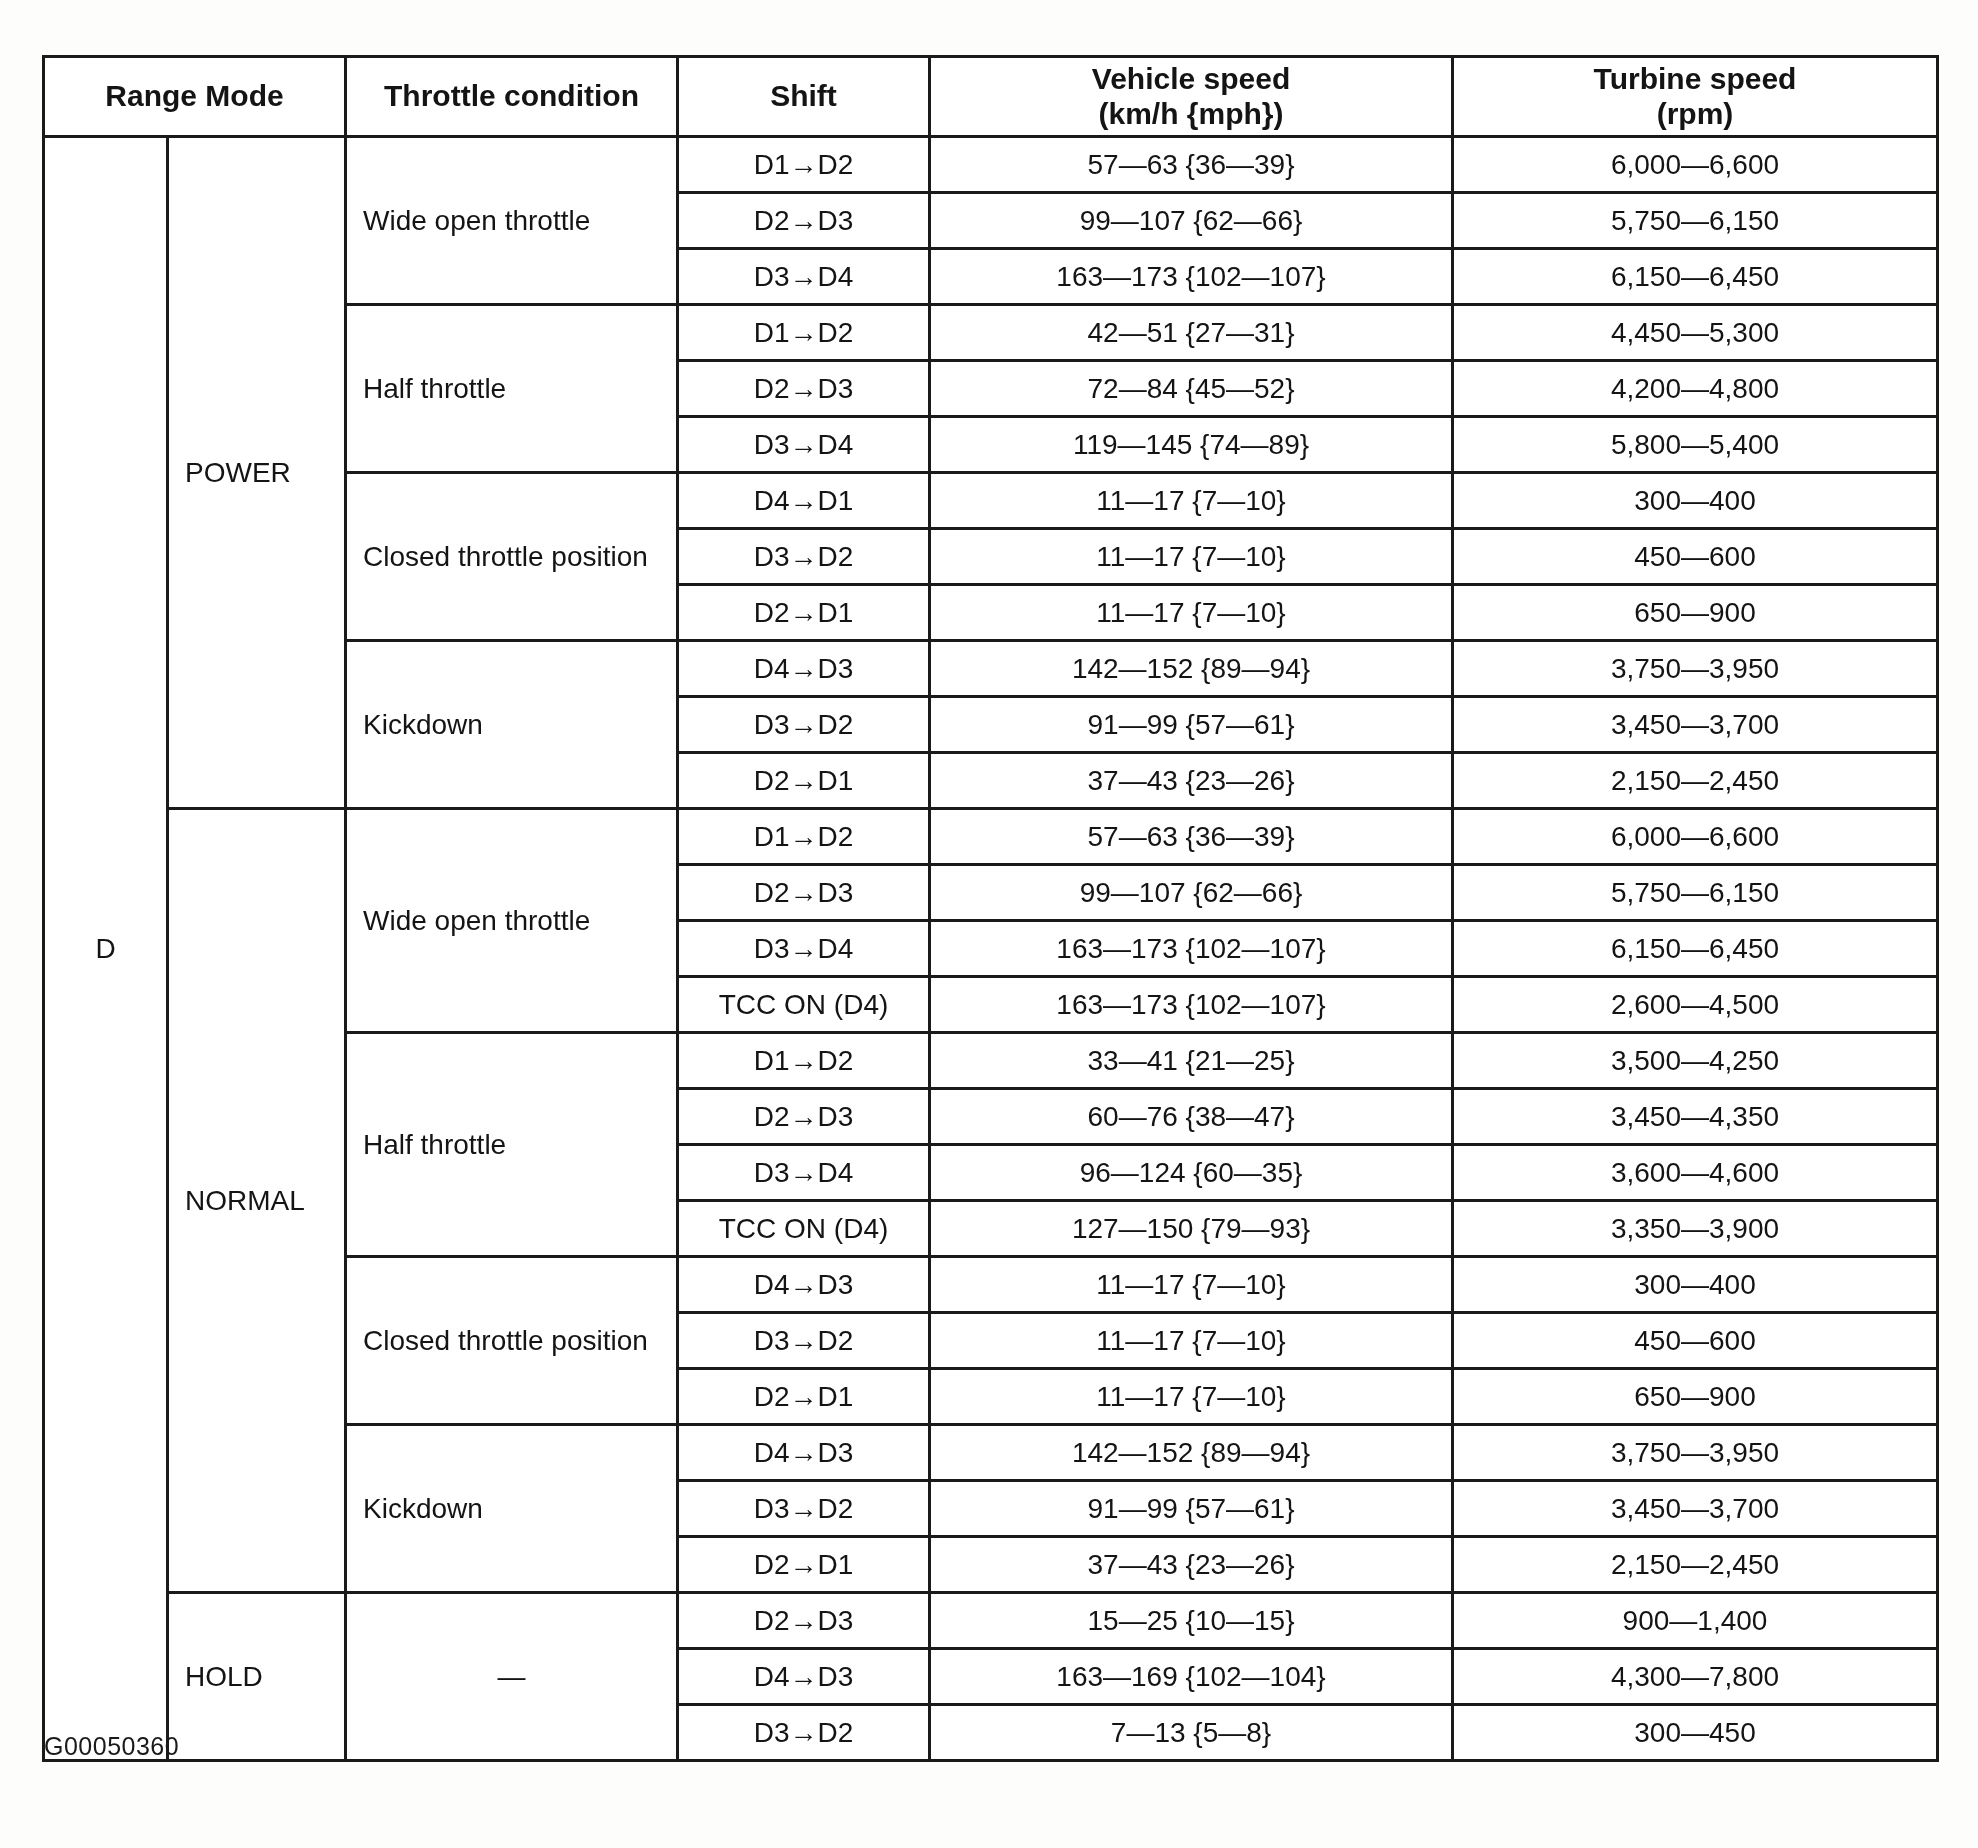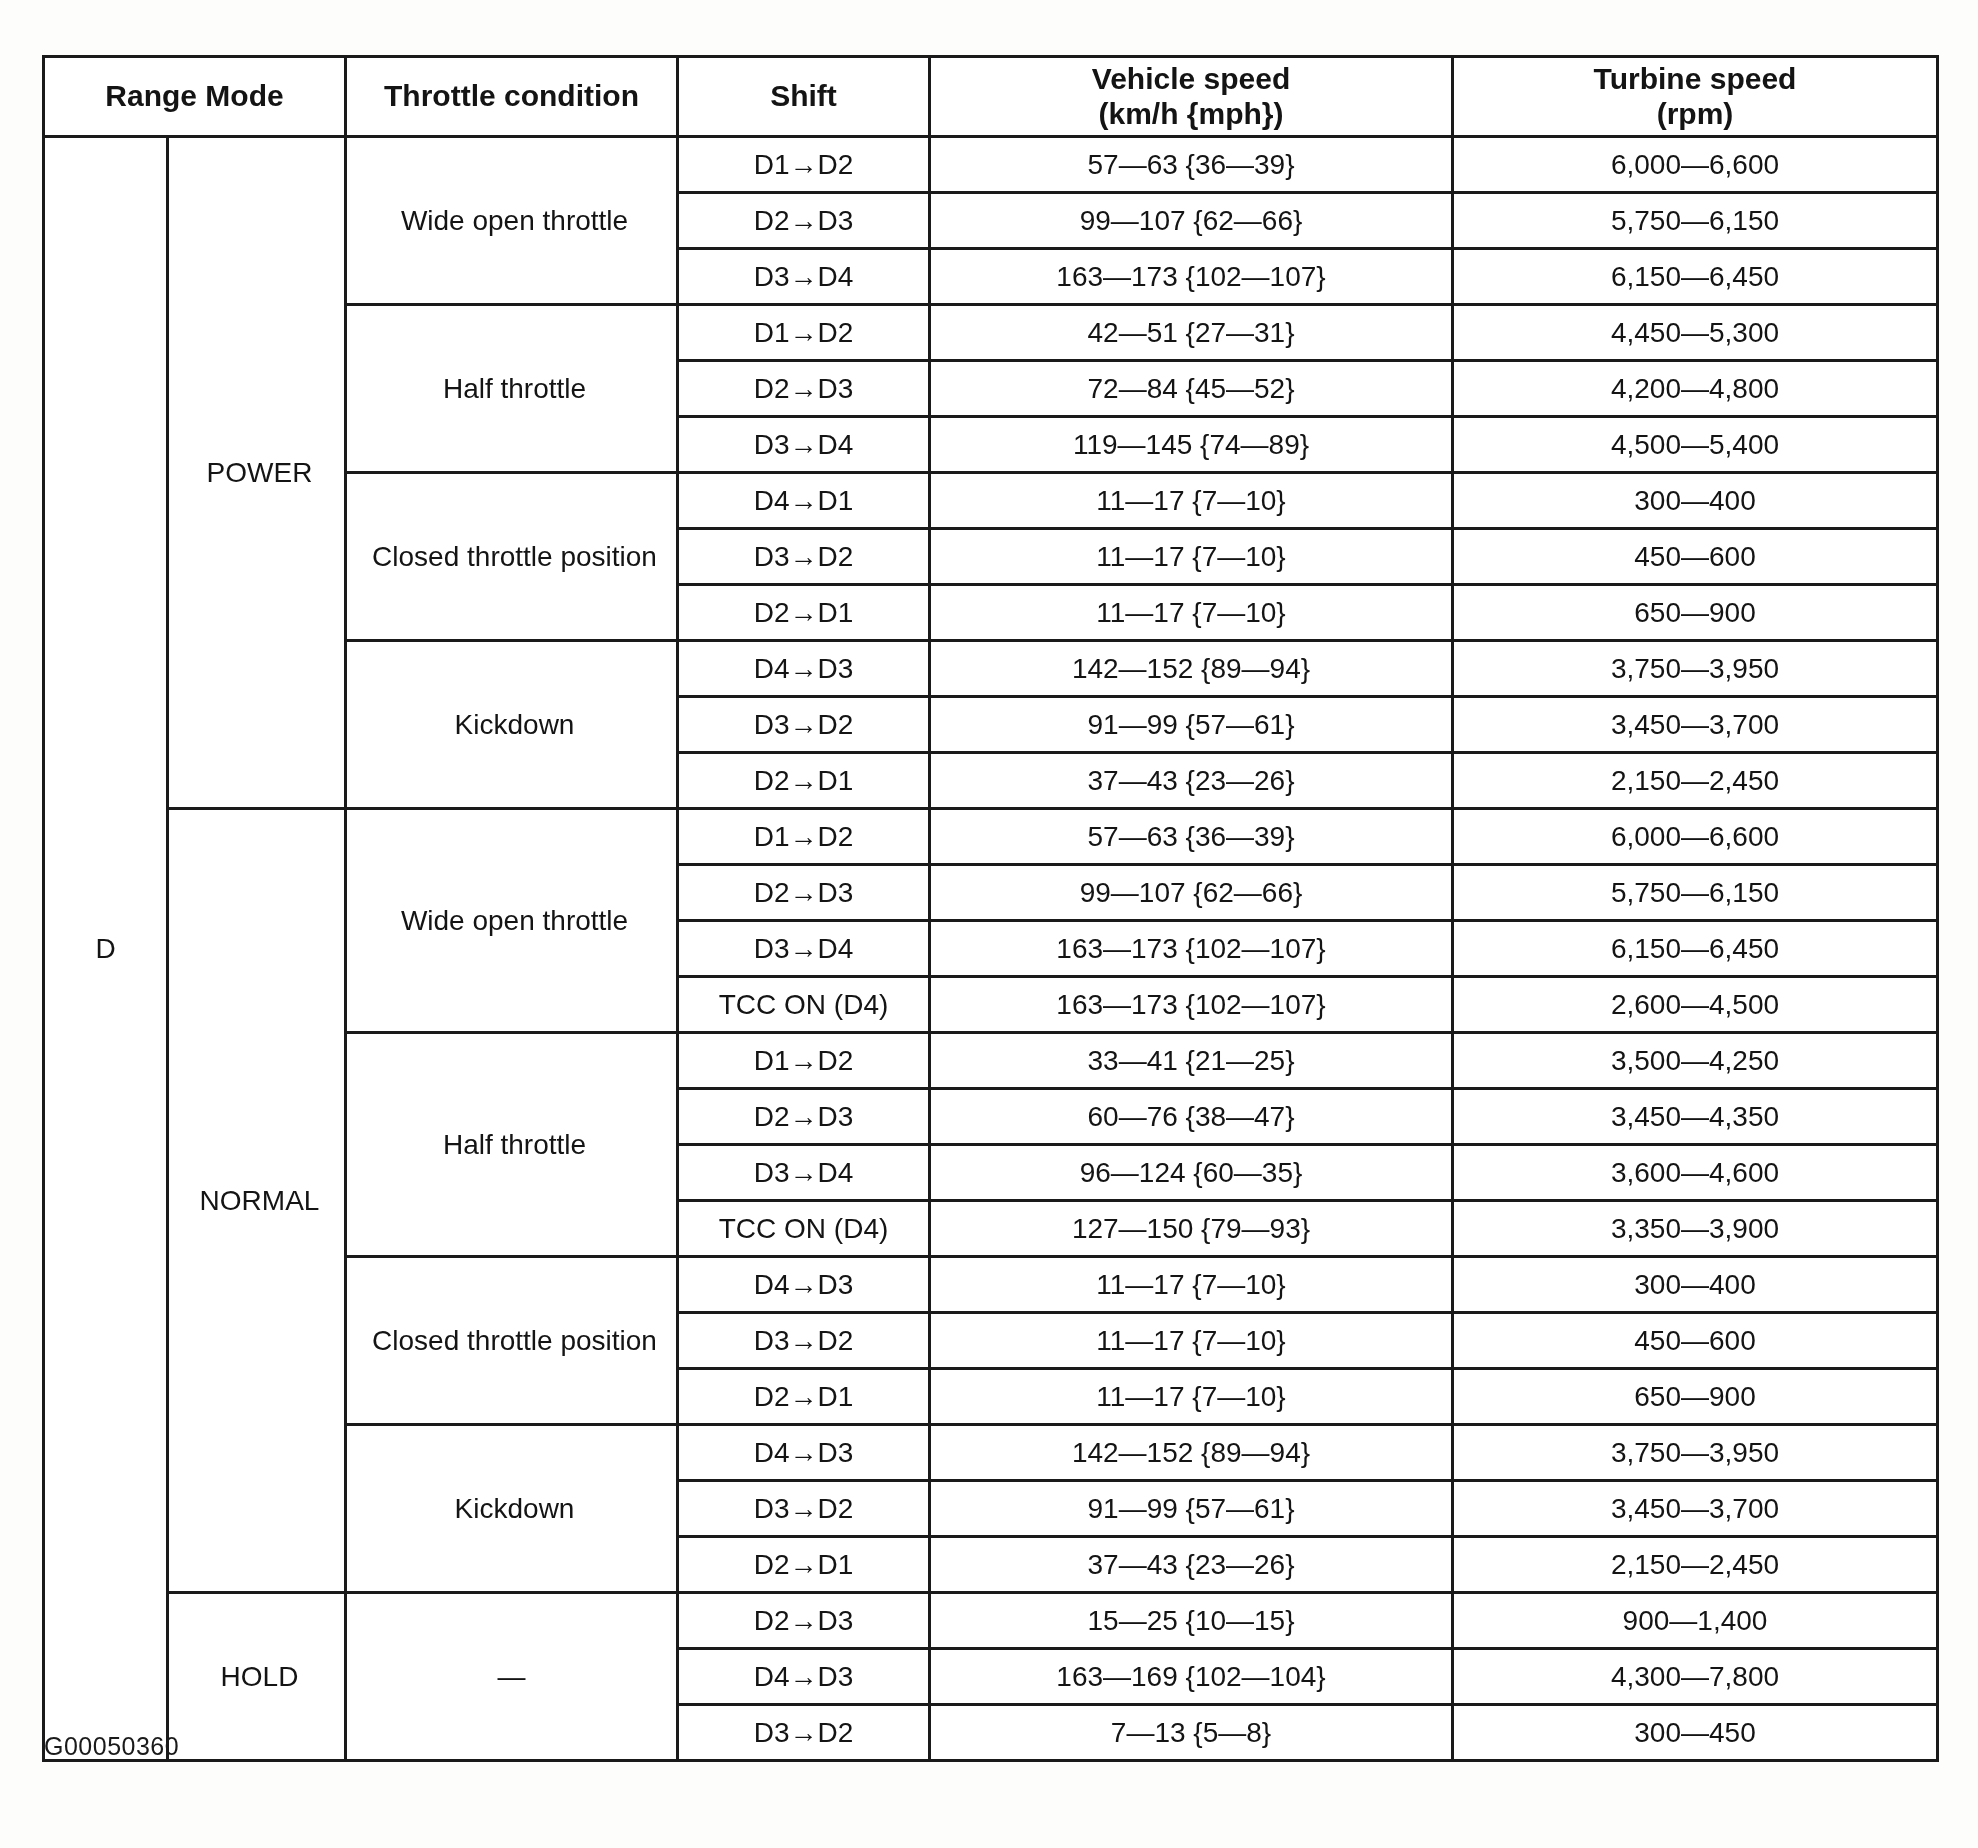--- a/index.html
+++ b/index.html
@@ -41,21 +41,21 @@
     height: 77px;
     line-height: 1.15;
   }
   table.shift-table td {
     font-size: 28px;
     font-weight: normal;
     text-align: center;
     height: 56px;
   }
   table.shift-table td.left {
-    text-align: center;
+    text-align: left;
     padding-left: 16px;
   }
   .caption {
     position: absolute;
     left: 44px;
     top: 1732px;
     font-size: 25px;
     letter-spacing: 0.5px;
     color: #1a1a1a;
   }
@@ -121,21 +121,21 @@
           <td>4,450—5,300</td>
         </tr>
         <tr>
           <td>D2→D3</td>
           <td>72—84 {45—52}</td>
           <td>4,200—4,800</td>
         </tr>
         <tr>
           <td>D3→D4</td>
           <td>119—145 {74—89}</td>
-          <td>4,500—5,400</td>
+          <td>5,800—5,400</td>
         </tr>
         <tr>
           <td rowspan="3" class="left">Closed throttle position</td>
           <td>D4→D1</td>
           <td>11—17 {7—10}</td>
           <td>300—400</td>
         </tr>
         <tr>
           <td>D3→D2</td>
           <td>11—17 {7—10}</td>

